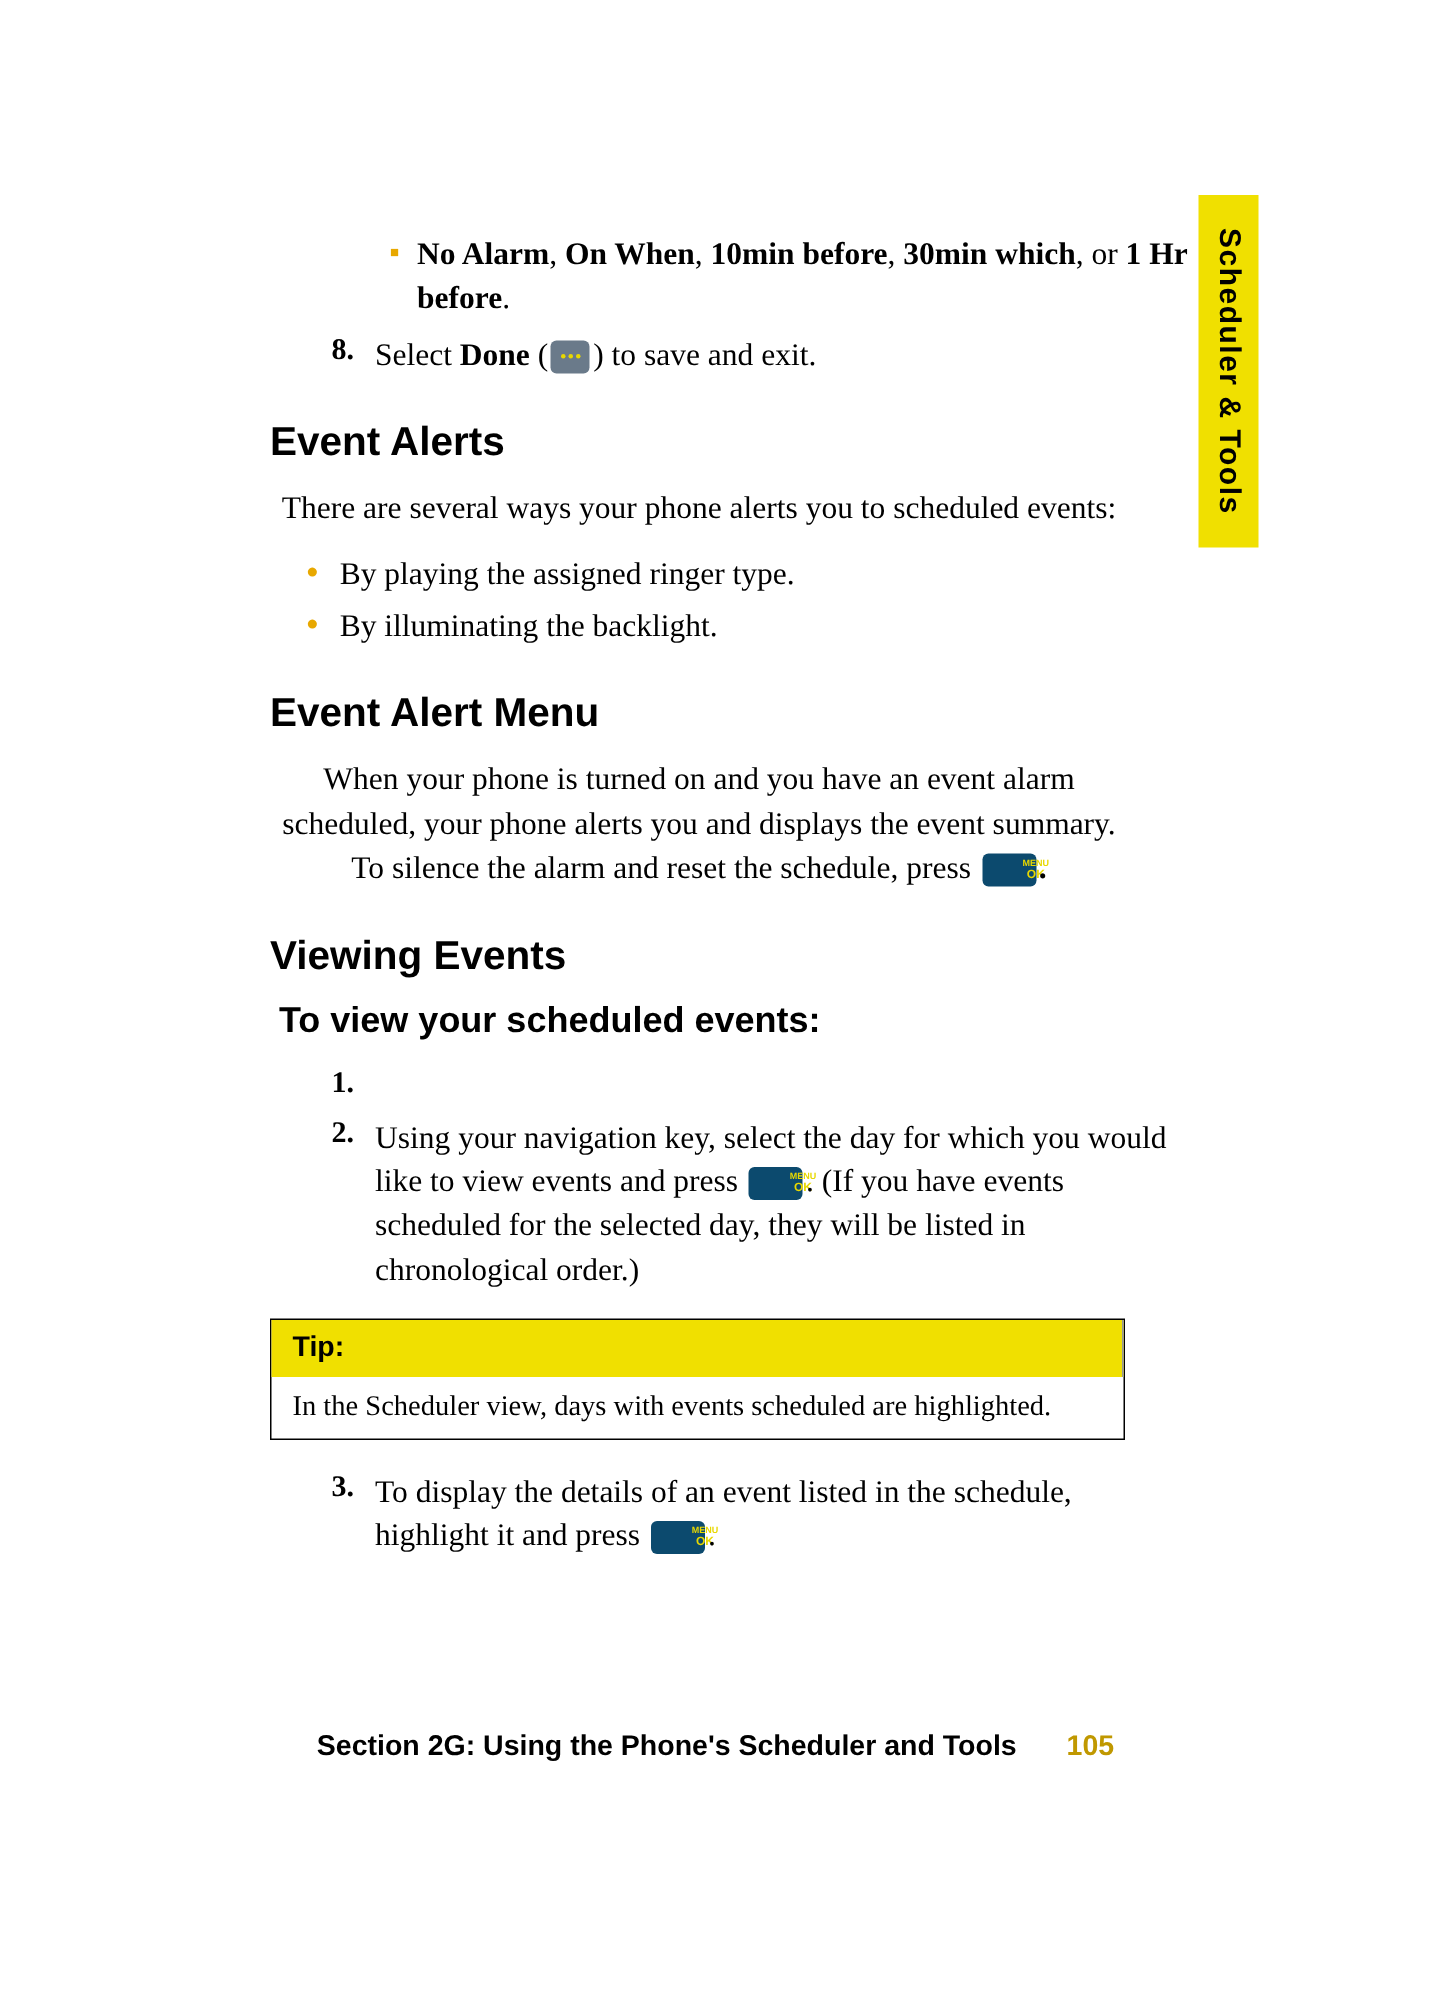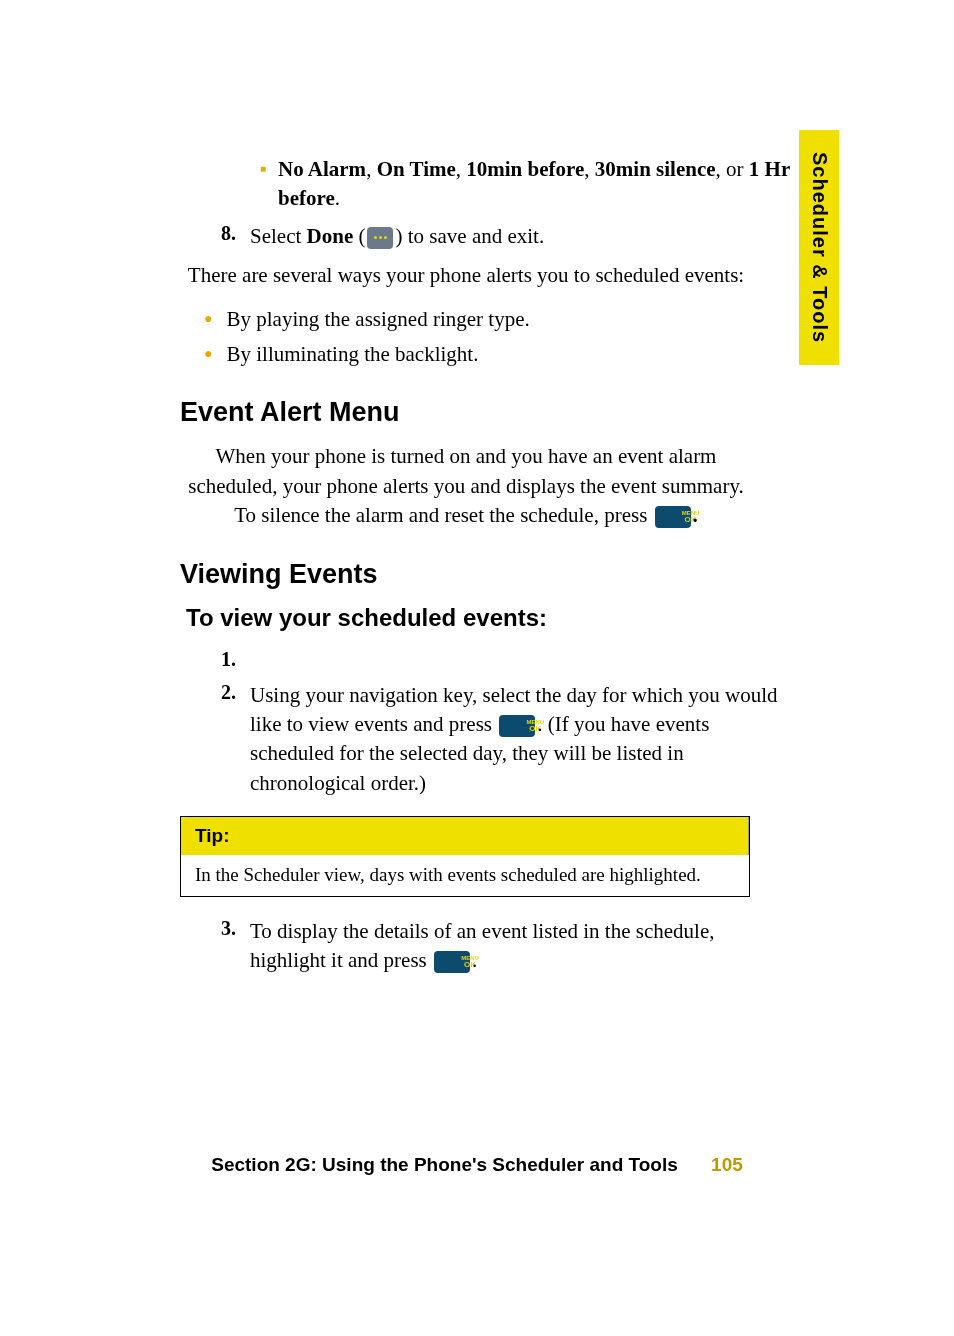--- a/index.html
+++ b/index.html
@@ -187,37 +187,38 @@
     }
   </style>
 </head>
 <body>
 
 <div class="page">
 
   <div class="sub-bullet-row">
     <span class="sub-bullet">■</span>
     <div class="content-text">
-      <span class="bold">No Alarm</span><span>, </span><span class="bold">On Time</span><span>, </span><span class="bold">10min before</span><span>, </span><span class="bold">30min silence</span><span>, or </span><span class="bold">1 Hr  before</span><span>.</span>
+      <span class="bold">No Alarm</span><span>, </span><span class="bold">On When</span><span>, </span><span class="bold">10min before</span><span>, </span><span class="bold">30min which</span><span>, or </span><span class="bold">1 Hr  before</span><span>.</span>
     </div>
   </div>
 
   <div class="numbered-row">
     <span class="num">8.</span>
     <div class="content-text">
       <span>Select </span><span class="bold">Done</span><span> (</span><span class="softkey-icon">
           <span class="softkey-dots">
             <span></span>
             <span></span>
             <span></span>
           </span>
         </span><span>) </span><span>to save and exit.</span>
     </div>
   </div>
 
+  <div class="h2">Event Alerts</div>
   <div class="body-para">There are several ways your phone alerts you to scheduled events:</div>
   <div class="bullet-row">
     <span class="bullet">●</span>
     <div class="content-text">By playing the assigned ringer type.</div>
   </div>
   <div class="bullet-row">
     <span class="bullet">●</span>
     <div class="content-text">By illuminating the backlight.</div>
   </div>
 

